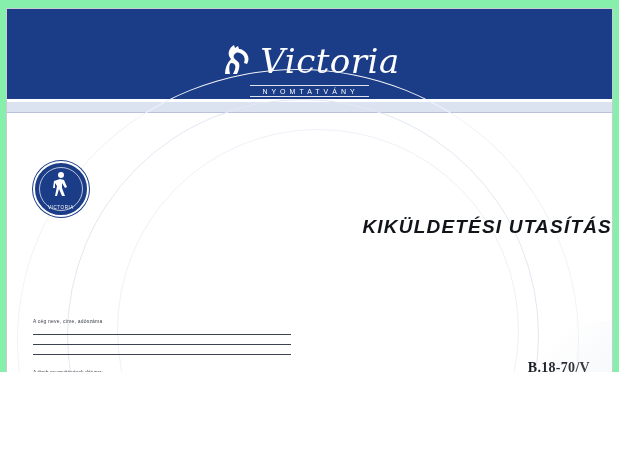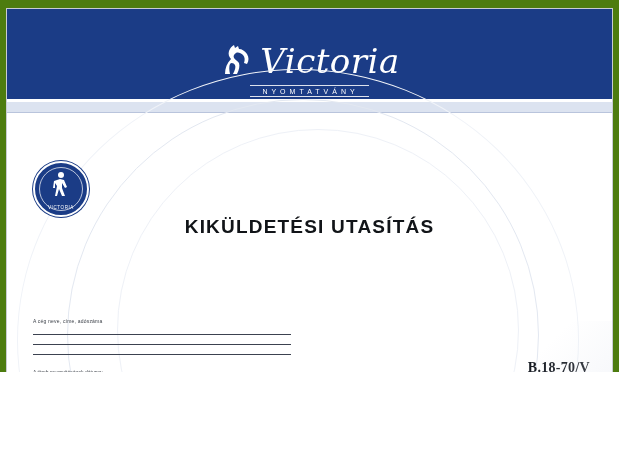--- a/index.html
+++ b/index.html
@@ -7,21 +7,21 @@
     padding: 0;
     background: #ffffff;
   }
   body {
     font-family: "Liberation Sans", sans-serif;
   }
   .page {
     position: relative;
     width: 619px;
     height: 372px;
-    background: #4d7c0f;
+    background: #86efac;
     overflow: hidden;
   }
   
   .sheet {
     position: absolute;
     left: 6px;
     top: 8px;
     width: 607px;
     height: 434px;
     background: #ffffff;
@@ -160,21 +160,22 @@
     font-size: 4.5px;
     letter-spacing: 0.6px;
     color: #ffffff;
   }
   
   .title-block {
     position: absolute;
     left: 0;
     right: 0;
     top: 205px;
-    text-align: center;
+    text-align: right;
+    font-style: italic;
   }
   .title-line {
     font-family: "Liberation Sans", sans-serif;
     font-weight: bold;
     font-size: 19px;
     line-height: 26px;
     letter-spacing: 1.2px;
     color: #111418;
   }
   

